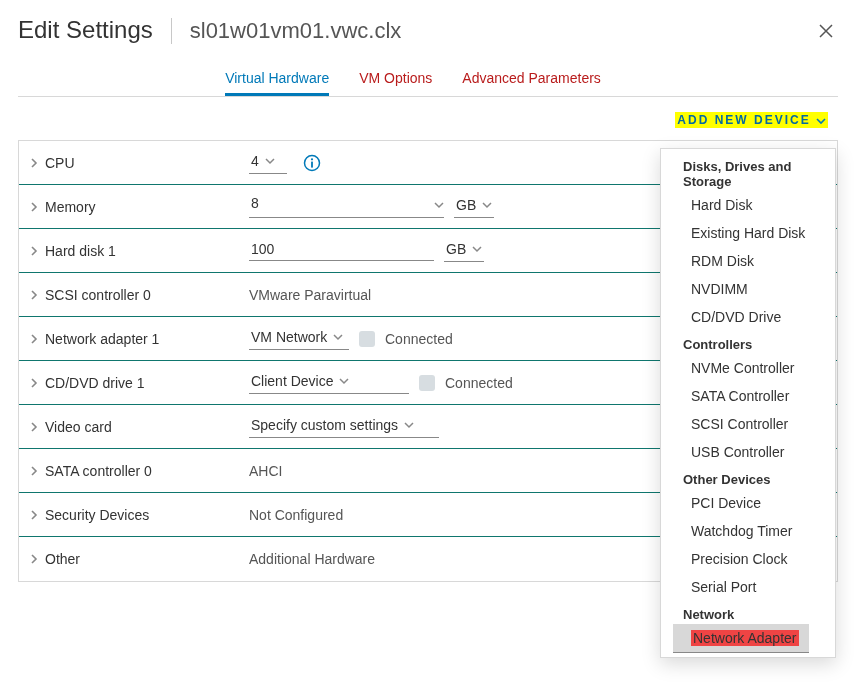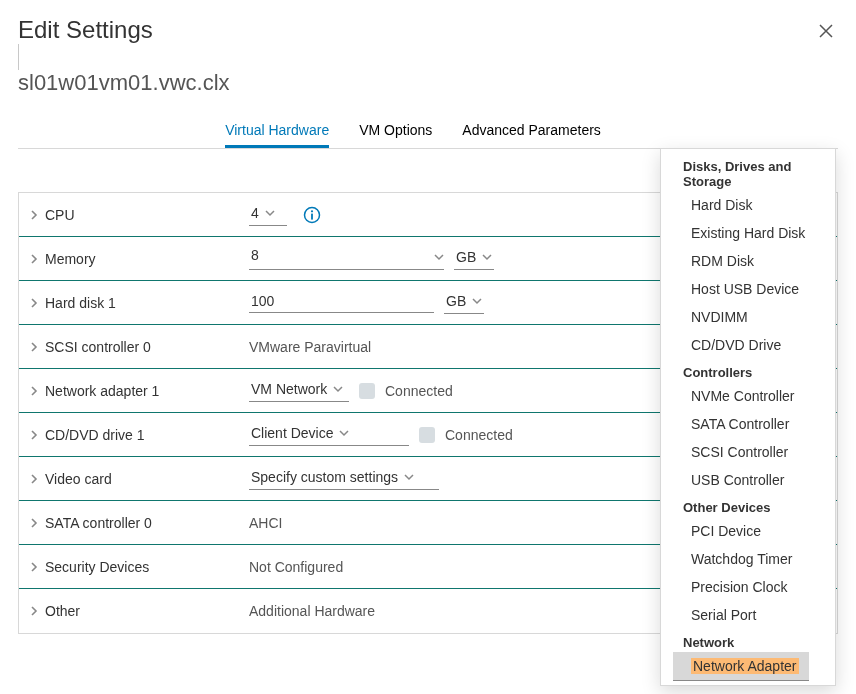--- a/index.html
+++ b/index.html
@@ -1,24 +1,24 @@
 <!DOCTYPE html>
 <html><head>
 <meta charset="utf-8">
 <style>
   * { box-sizing: border-box; }
   html, body { margin:0; padding:0; font-family: "Segoe UI", Arial, sans-serif; font-size:14px; color:#3c3c3c; background:#fff; }
   .dialog { width:856px; height:694px; position:relative; padding:16px 18px 0 18px; }
-  .header { display:flex; align-items:flex-start; margin-bottom:18px;flex-direction:column; }
+  .header { display:flex; align-items:flex-end; margin-bottom:18px; }
   .title { font-size:24px; font-weight:400; color:#333; margin-right:18px; }
   .vline { width:1px; height:26px; background:#c8c8c8; margin-right:18px; }
   .obj   { font-size:22px; color:#555; font-weight:300; }
   .close { position:absolute; top:22px; right:22px; cursor:pointer; font-size:20px; color:#555; line-height:1;}
   .tabs  { display:flex; border-bottom:1px solid #d8d8d8;justify-content:center; }
-  .tab   { padding:8px 0 10px 0; margin-right:30px; color:#000000; cursor:pointer; }
+  .tab   { padding:8px 0 10px 0; margin-right:30px; color:#b91c1c; cursor:pointer; }
   .tab.active { color:#0079b8; border-bottom:3px solid #0079b8; padding-bottom:7px; font-weight:500; }
   .toolbar { text-align:right; padding:14px 10px 12px 0; }
   .add-dev { display:inline-block; letter-spacing:2px; font-size:12px; font-weight:600; color:#0369a1; background:#ffff00; padding:1px 2px; cursor:pointer; }
   .add-dev svg { vertical-align:middle; }
   .grid  { border:1px solid #d8d8d8; }
   .row   { display:flex; align-items:center; min-height:44px; border-bottom:1px solid #0f766e; }
   .row:last-child { border-bottom:none; }
   .lbl   { width:230px; padding:0 6px 0 10px; display:flex; align-items:center; color:#333; }
   .chev  { display:inline-block; margin-right:6px; line-height:1; }
   .val   { flex:1; display:flex; align-items:center; gap:10px; }
@@ -29,21 +29,21 @@
   .info  { display:inline-flex; align-items:center; margin-left:6px; color:#0079b8; }
   .chk   { width:16px; height:16px; border-radius:3px; background:#d7dde1; display:inline-block; }
   .txt   { color:#555; }
 
   .menu  { position:absolute; top:148px; right:20px; width:176px; background:#fff;
            border:1px solid #d8d8d8; box-shadow:0 6px 18px rgba(0,0,0,.15);
            font-size:14px; padding:4px 12px; max-height:548px; overflow:hidden; }
   .menu .cat { padding:6px 10px 2px 10px; font-weight:600; color:#333; font-size:13px; }
   .menu .item { padding:6px 10px 6px 18px; color:#333; cursor:pointer; }
   .menu .item.sel { background:#d8d8d8; }
-  .menu .item.sel span { background:#fdba74; padding:0 2px; }
+  .menu .item.sel span { background:#ef4444; padding:0 2px; }
 </style>
 </head>
 <body>
 
 <div class="dialog">
 
   <div class="header">
     <div class="title">Edit Settings</div>
     <div class="vline"></div>
     <div class="obj">sl01w01vm01.vwc.clx</div>
@@ -239,21 +239,20 @@
         </div>
     </div>
 
   </div>
 
   <div class="menu">
     <div class="cat">Disks, Drives and Storage</div>
     <div class="item">Hard Disk</div>
     <div class="item">Existing Hard Disk</div>
     <div class="item">RDM Disk</div>
-    <div class="item">Host USB Device</div>
     <div class="item">NVDIMM</div>
     <div class="item">CD/DVD Drive</div>
     <div class="cat">Controllers</div>
     <div class="item">NVMe Controller</div>
     <div class="item">SATA Controller</div>
     <div class="item">SCSI Controller</div>
     <div class="item">USB Controller</div>
     <div class="cat">Other Devices</div>
     <div class="item">PCI Device</div>
     <div class="item">Watchdog Timer</div>

